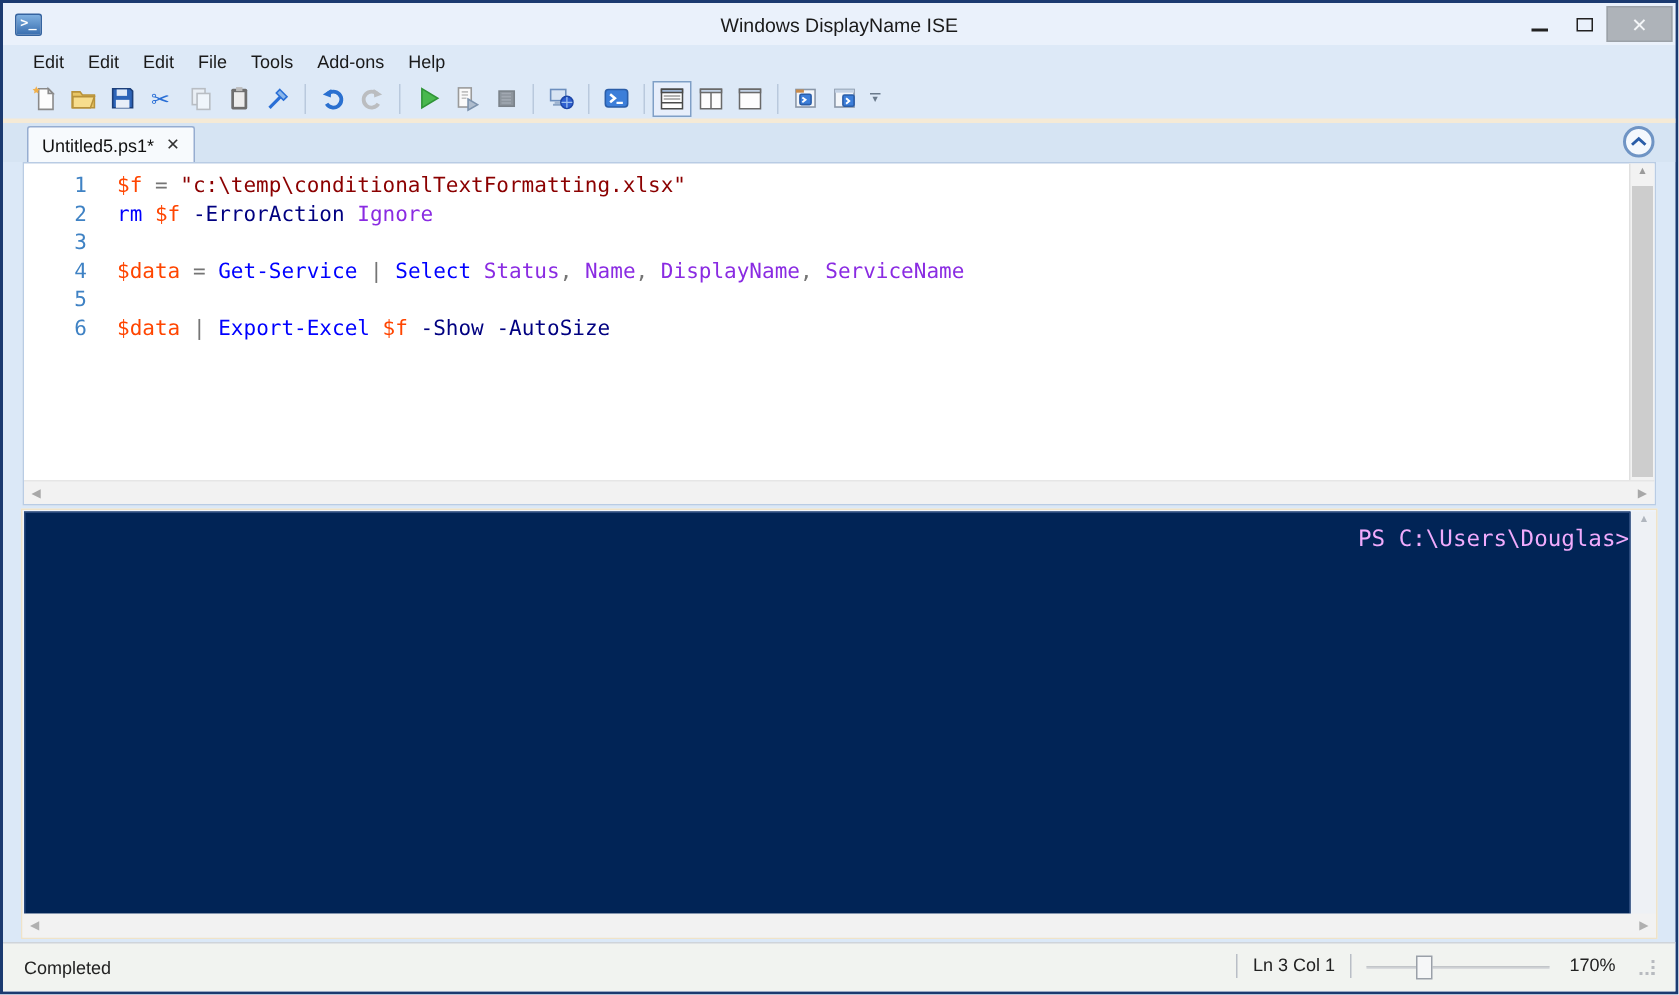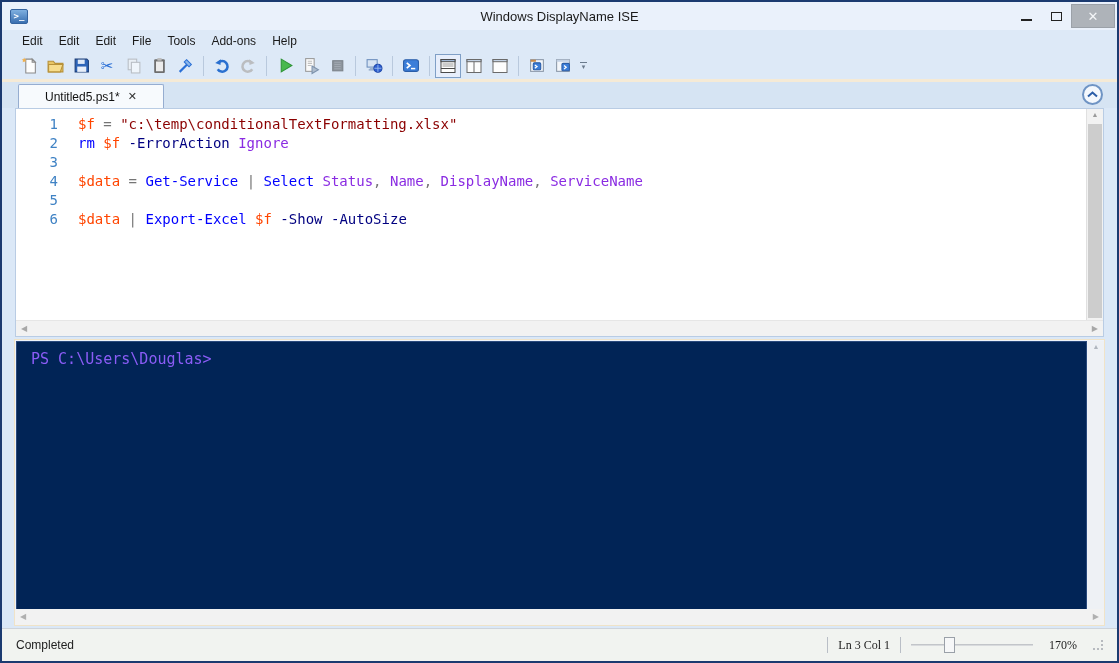--- a/index.html
+++ b/index.html
@@ -39,21 +39,21 @@
   .tb-btn { width:26px; height:24px; display:flex; align-items:center; justify-content:center; }
   .tb-btn.selected { background:#e7eefb; border:1px solid #7f9fc6; }
   .tb-sep { width:1px; height:20px; background:#b9c9dd; margin:0 5px; }
   .tb-glyph-cut { color:#2a6fd6; font-size:15px; }
   .tb-overflow { display:flex; flex-direction:column; align-items:center; margin-left:4px; color:#6a7a8c; }
   .tb-overflow .bar { width:7px; border-top:1.5px solid #6a7a8c; margin-bottom:1px; }
   .tb-overflow .arr { font-size:7px; line-height:5px; }
 
   
   .tabstrip { position:absolute; left:0; right:0; top:80px; height:26px; background:#d6e4f3; }
-  .tab { position:absolute; left:16px; bottom:0; height:24px; padding:0 26px;
+  .tab { position:absolute; left:16px; bottom:0; height:24px; padding:0 9px;
     background:#f7fafd; border:1px solid #96add0; border-bottom:none; border-radius:2px 2px 0 0;
     display:flex; align-items:center; gap:8px; font-size:12px; color:#111; }
   .tab-close { color:#333; font-size:11px; }
   .collapse-btn { position:absolute; right:14px; top:2px; width:21px; height:21px; border-radius:50%;
     background:#f4f8fd; border:2px solid #6f94c4; display:flex; align-items:center; justify-content:center; }
   .collapse-btn svg { display:block; }
 
   
   .editor-outer { position:absolute; left:13px; right:13px; top:106px; height:229px;
     background:#ffffff; border:1px solid #b9cce4; }
@@ -72,32 +72,32 @@
     border-top:1px solid #e6e6e6; }
   .hscroll .arrow-l { position:absolute; left:5px; top:3px; font-size:8px; color:#a8a8a8; }
   .hscroll .arrow-r { position:absolute; right:5px; top:3px; font-size:8px; color:#a8a8a8; }
 
   
   .console-outer { position:absolute; left:12px; right:12px; top:337px; height:287px;
     background:#eef3fa; border:1px solid #f0e3c8; }
   .console { position:absolute; left:1px; right:17px; top:1px; height:269px;
     background:#012456; border:1px solid #29497c; }
   .console-prompt { padding:8px 0 0 14px; font-family:"DejaVu Sans Mono", monospace;
-    font-size:15px; color:#8b5cf6; white-space:pre; }
+    font-size:15px; color:#f0abfc; white-space:pre;text-align:right; }
   .console-vscroll { position:absolute; right:0; top:1px; width:16px; height:269px; background:#eef1f5; }
   .console-vscroll .arrow { position:absolute; top:2px; left:0; right:0; text-align:center; font-size:7px; color:#b0b6be; }
   .console-hscroll { position:absolute; left:0; right:0; bottom:0; height:16px; background:#f2f2f2; }
   .console-hscroll .arrow-l { position:absolute; left:5px; top:3px; font-size:8px; color:#b0b0b0; }
   .console-hscroll .arrow-r { position:absolute; right:5px; top:3px; font-size:8px; color:#b0b0b0; }
 
   
   .statusbar { position:absolute; left:0; right:0; bottom:0; height:33px;
     background:#f1f3f0; border-top:1px solid #cfd4da;
     display:flex; align-items:center; font-size:12px; color:#222; padding:0 14px; }
-  .status-right { margin-left:auto; display:flex; align-items:center; gap:10px;font-family:Liberation Serif, serif; }
+  .status-right { margin-left:auto; display:flex; align-items:flex-start; gap:10px; }
   .vsep { width:1px; height:16px; background:#b9bec6; }
   .zoom-slider { position:relative; width:122px; height:18px; }
   .zoom-track { position:absolute; left:0; right:0; top:8px; height:2px; background:#d8dadd; border-top:1px solid #c2c5c9; }
   .zoom-thumb { position:absolute; top:1px; width:11px; height:16px; background:#f6f7f8;
     border:1px solid #9aa0a8; }
   .zoom-label { min-width:34px; text-align:right; }
   .resize-grip { width:10px; height:10px; margin-left:6px; align-self:flex-end; margin-bottom:4px;
     box-shadow: 8px 8px 0 -8.8px #aab, 2px 8px 0 -8.8px #aab; border-right:2px dotted #a9adb4; border-bottom:2px dotted #a9adb4; opacity:.8; }
 
   svg { overflow:visible; }

